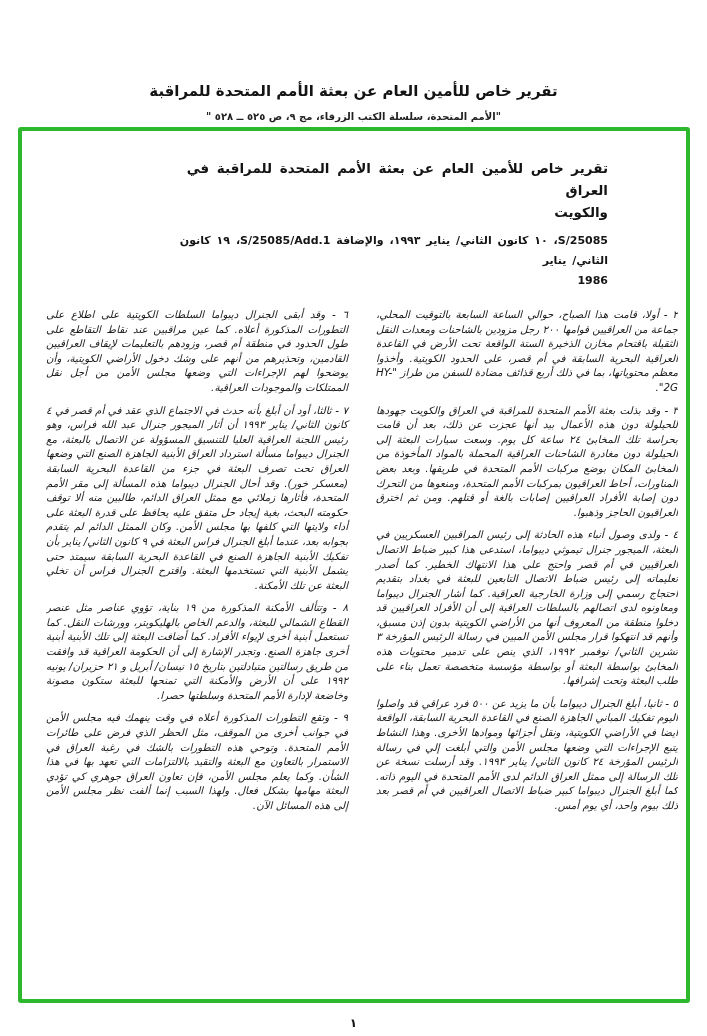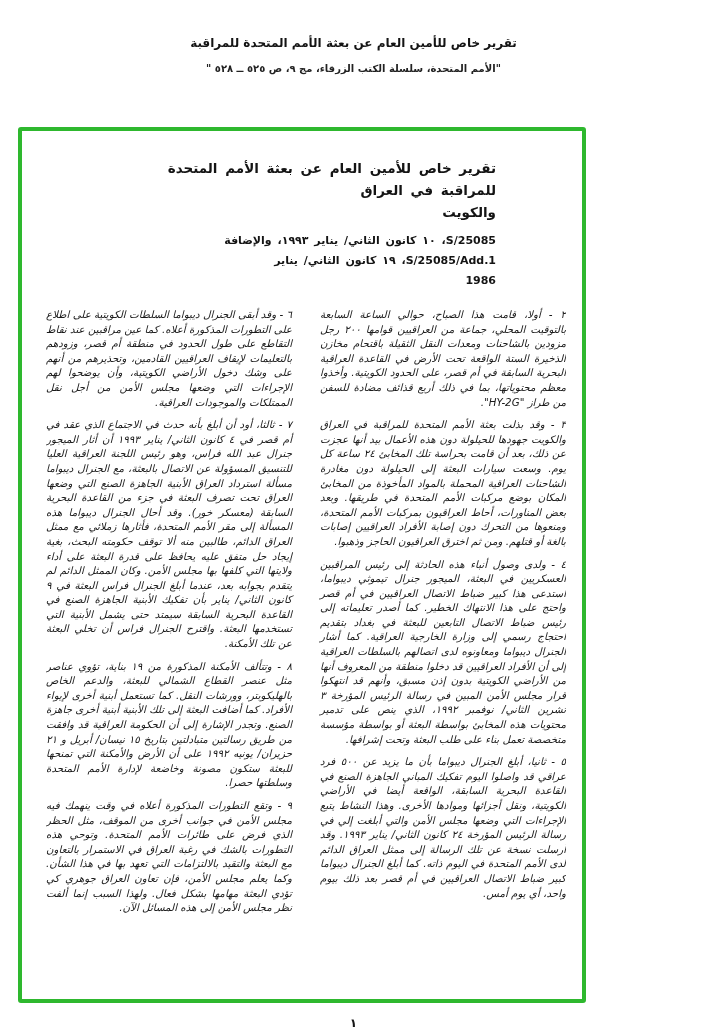--- a/index.html
+++ b/index.html
@@ -3,26 +3,26 @@
 <meta charset="utf-8">
 <style>
   * { margin:0; padding:0; box-sizing:border-box; }
   html,body { background:#e8e8e8; }
   body { font-family:"DejaVu Sans", sans-serif; color:#141414; }
   .page {
     position:relative; width:707px; height:1036px; margin:0 auto;
     background:#ffffff; overflow:hidden;
   }
   .doc-header { direction:rtl; text-align:center; padding-top:30px; }
-  .h-title { font-weight:bold; font-size:12px; line-height:27px; letter-spacing:.2px; }
+  .h-title { font-weight:bold; font-size:15px; line-height:27px; letter-spacing:.2px;margin-top:48px; }
   .h-source { font-size:10px; font-weight:bold; margin-top:6px; color:#222; }
   .green-box {
-    position:absolute; left:18px; top:127px; width:568px; height:876px;
+    position:absolute; left:18px; top:127px; width:672px; height:876px;
     border:4px solid #2eb82e; border-radius:3px; background:#fff;
-    padding:26px 16px 18px 24px; overflow:hidden;
+    padding:26px 8px 18px 24px; overflow:hidden;
   }
   .inner-title {
     direction:rtl; text-align:right; font-weight:bold; font-size:13.5px;
     line-height:22px; padding-right:70px; padding-left:95px; word-spacing:3px;
   }
   .docref {
     direction:rtl; font-size:11px; font-weight:bold;
     line-height:20px; padding-right:70px; padding-left:95px; margin-top:8px;
     word-spacing:2px;
   }

